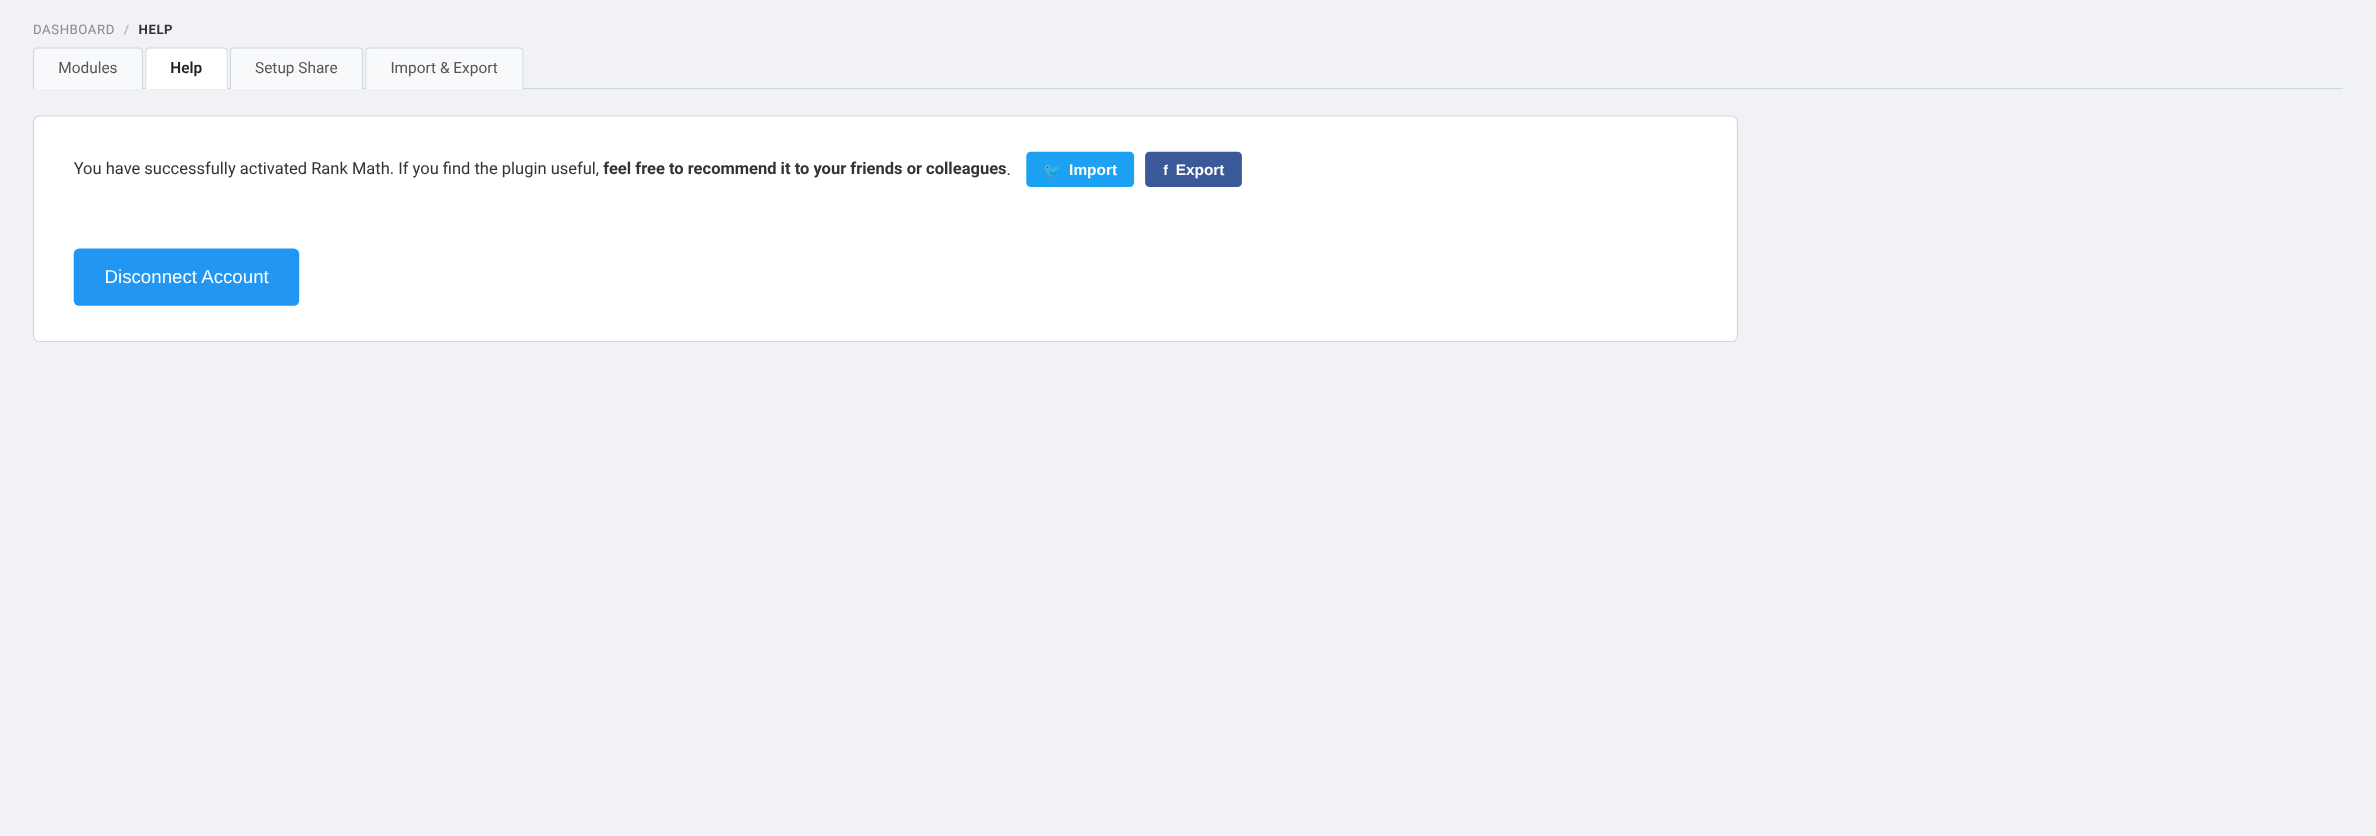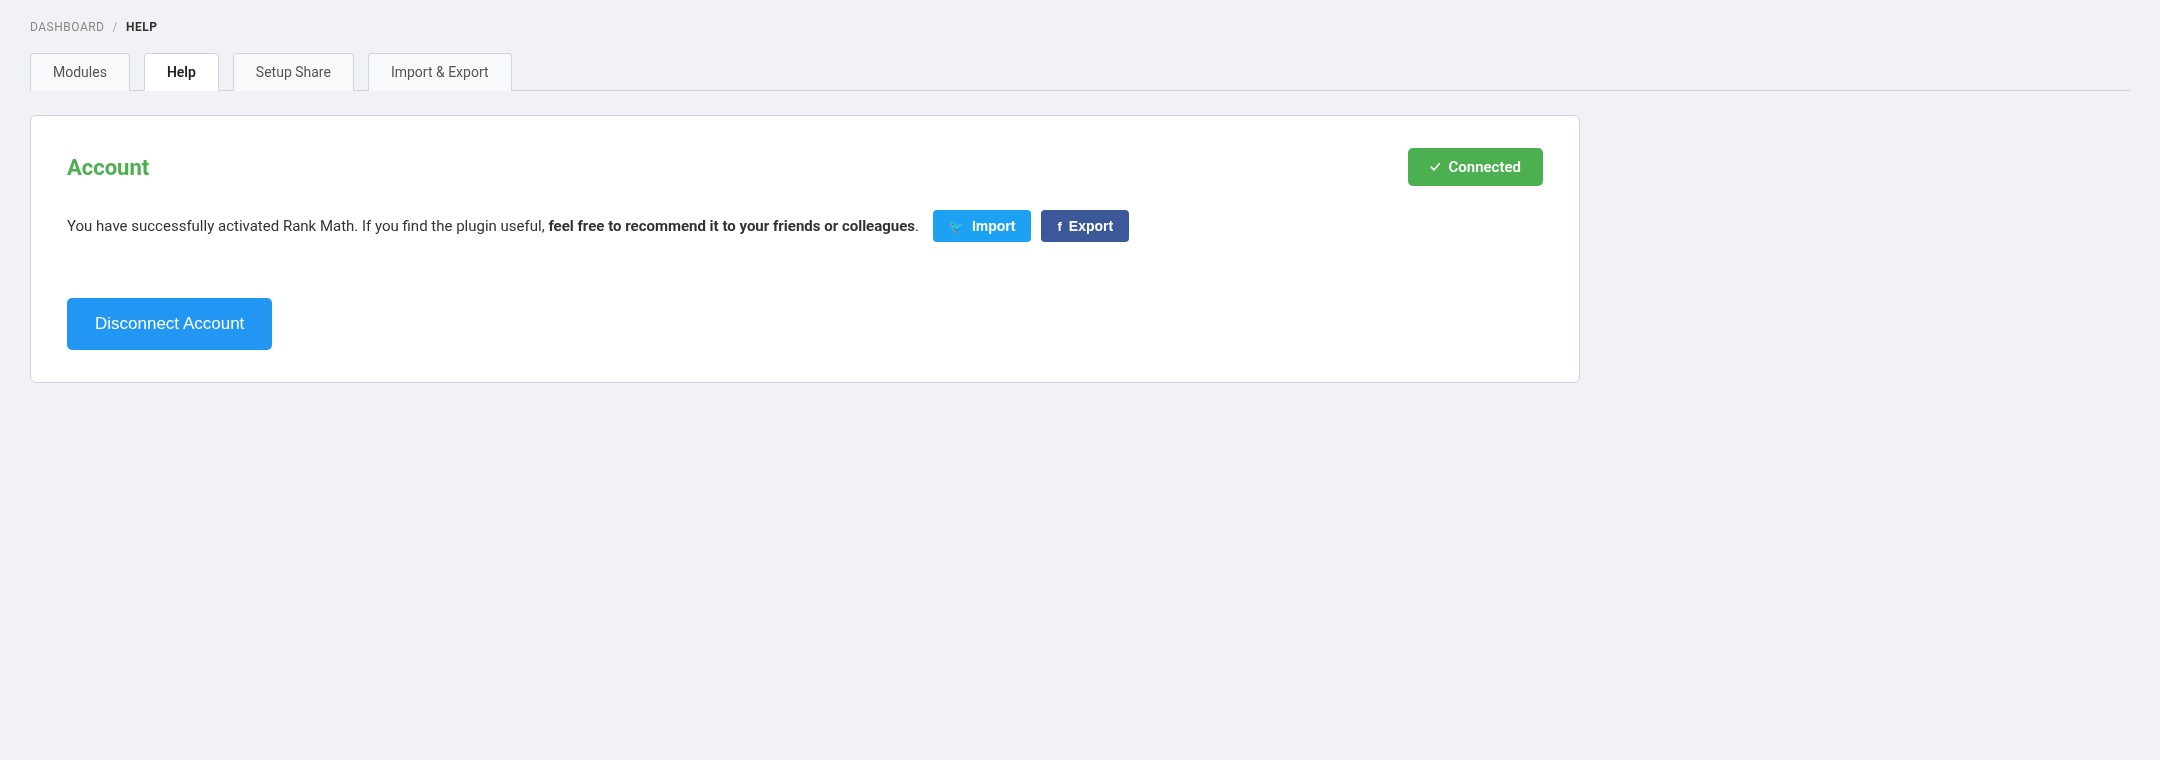--- a/index.html
+++ b/index.html
@@ -14,21 +14,21 @@
       font-size: 14px;
       color: #333;
       min-height: 760px;
       padding: 20px 30px;
     }
 
     .breadcrumb {
       display: flex;
       align-items: center;
       gap: 8px;
-      margin-bottom: 18px;
+      margin-bottom: 8px;
       font-size: 13px;
       color: #666;
       letter-spacing: 0.5px;
     }
 
     .breadcrumb-dashboard {
       color: #888;
       font-weight: 400;
       text-transform: uppercase;
       font-size: 12px;
@@ -54,21 +54,21 @@
     }
 
     .tab {
       padding: 10px 22px;
       font-size: 14px;
       cursor: pointer;
       border: 1px solid #d0d5dd;
       border-bottom: none;
       background: #f8f9fa;
       color: #555;
-      margin-right: 14px;
+      margin-right: 2px;
       border-radius: 4px 4px 0 0;
       position: relative;
       bottom: -1px;
       user-select: none;
     }
 
     .tab.active {
       background: #fff;
       color: #222;
       font-weight: 600;
@@ -211,27 +211,20 @@
   </div>
   <div class="tab">
     <span>Setup Share</span>
   </div>
   <div class="tab">
     <span>Import &amp; Export</span>
   </div>
 </div>
 
 <div class="card">
-  <div class="card-header">
-    <h2 class="account-title">Account</h2>
-    <div class="connected-badge">
-      <span class="check">✓</span>
-      <span>Connected</span>
-    </div>
-  </div>
 
   <div class="card-body">
     <div class="inline-text-row">
       <p>
         <span>You have successfully activated Rank Math. If you find the plugin useful,</span>
         <span> </span>
         <span class="bold">feel free to recommend it to your friends or colleagues</span><span class="period">.</span>
         <span class="social-buttons">
           <button class="tweet-btn">
             <span class="twitter-icon">🐦</span>

